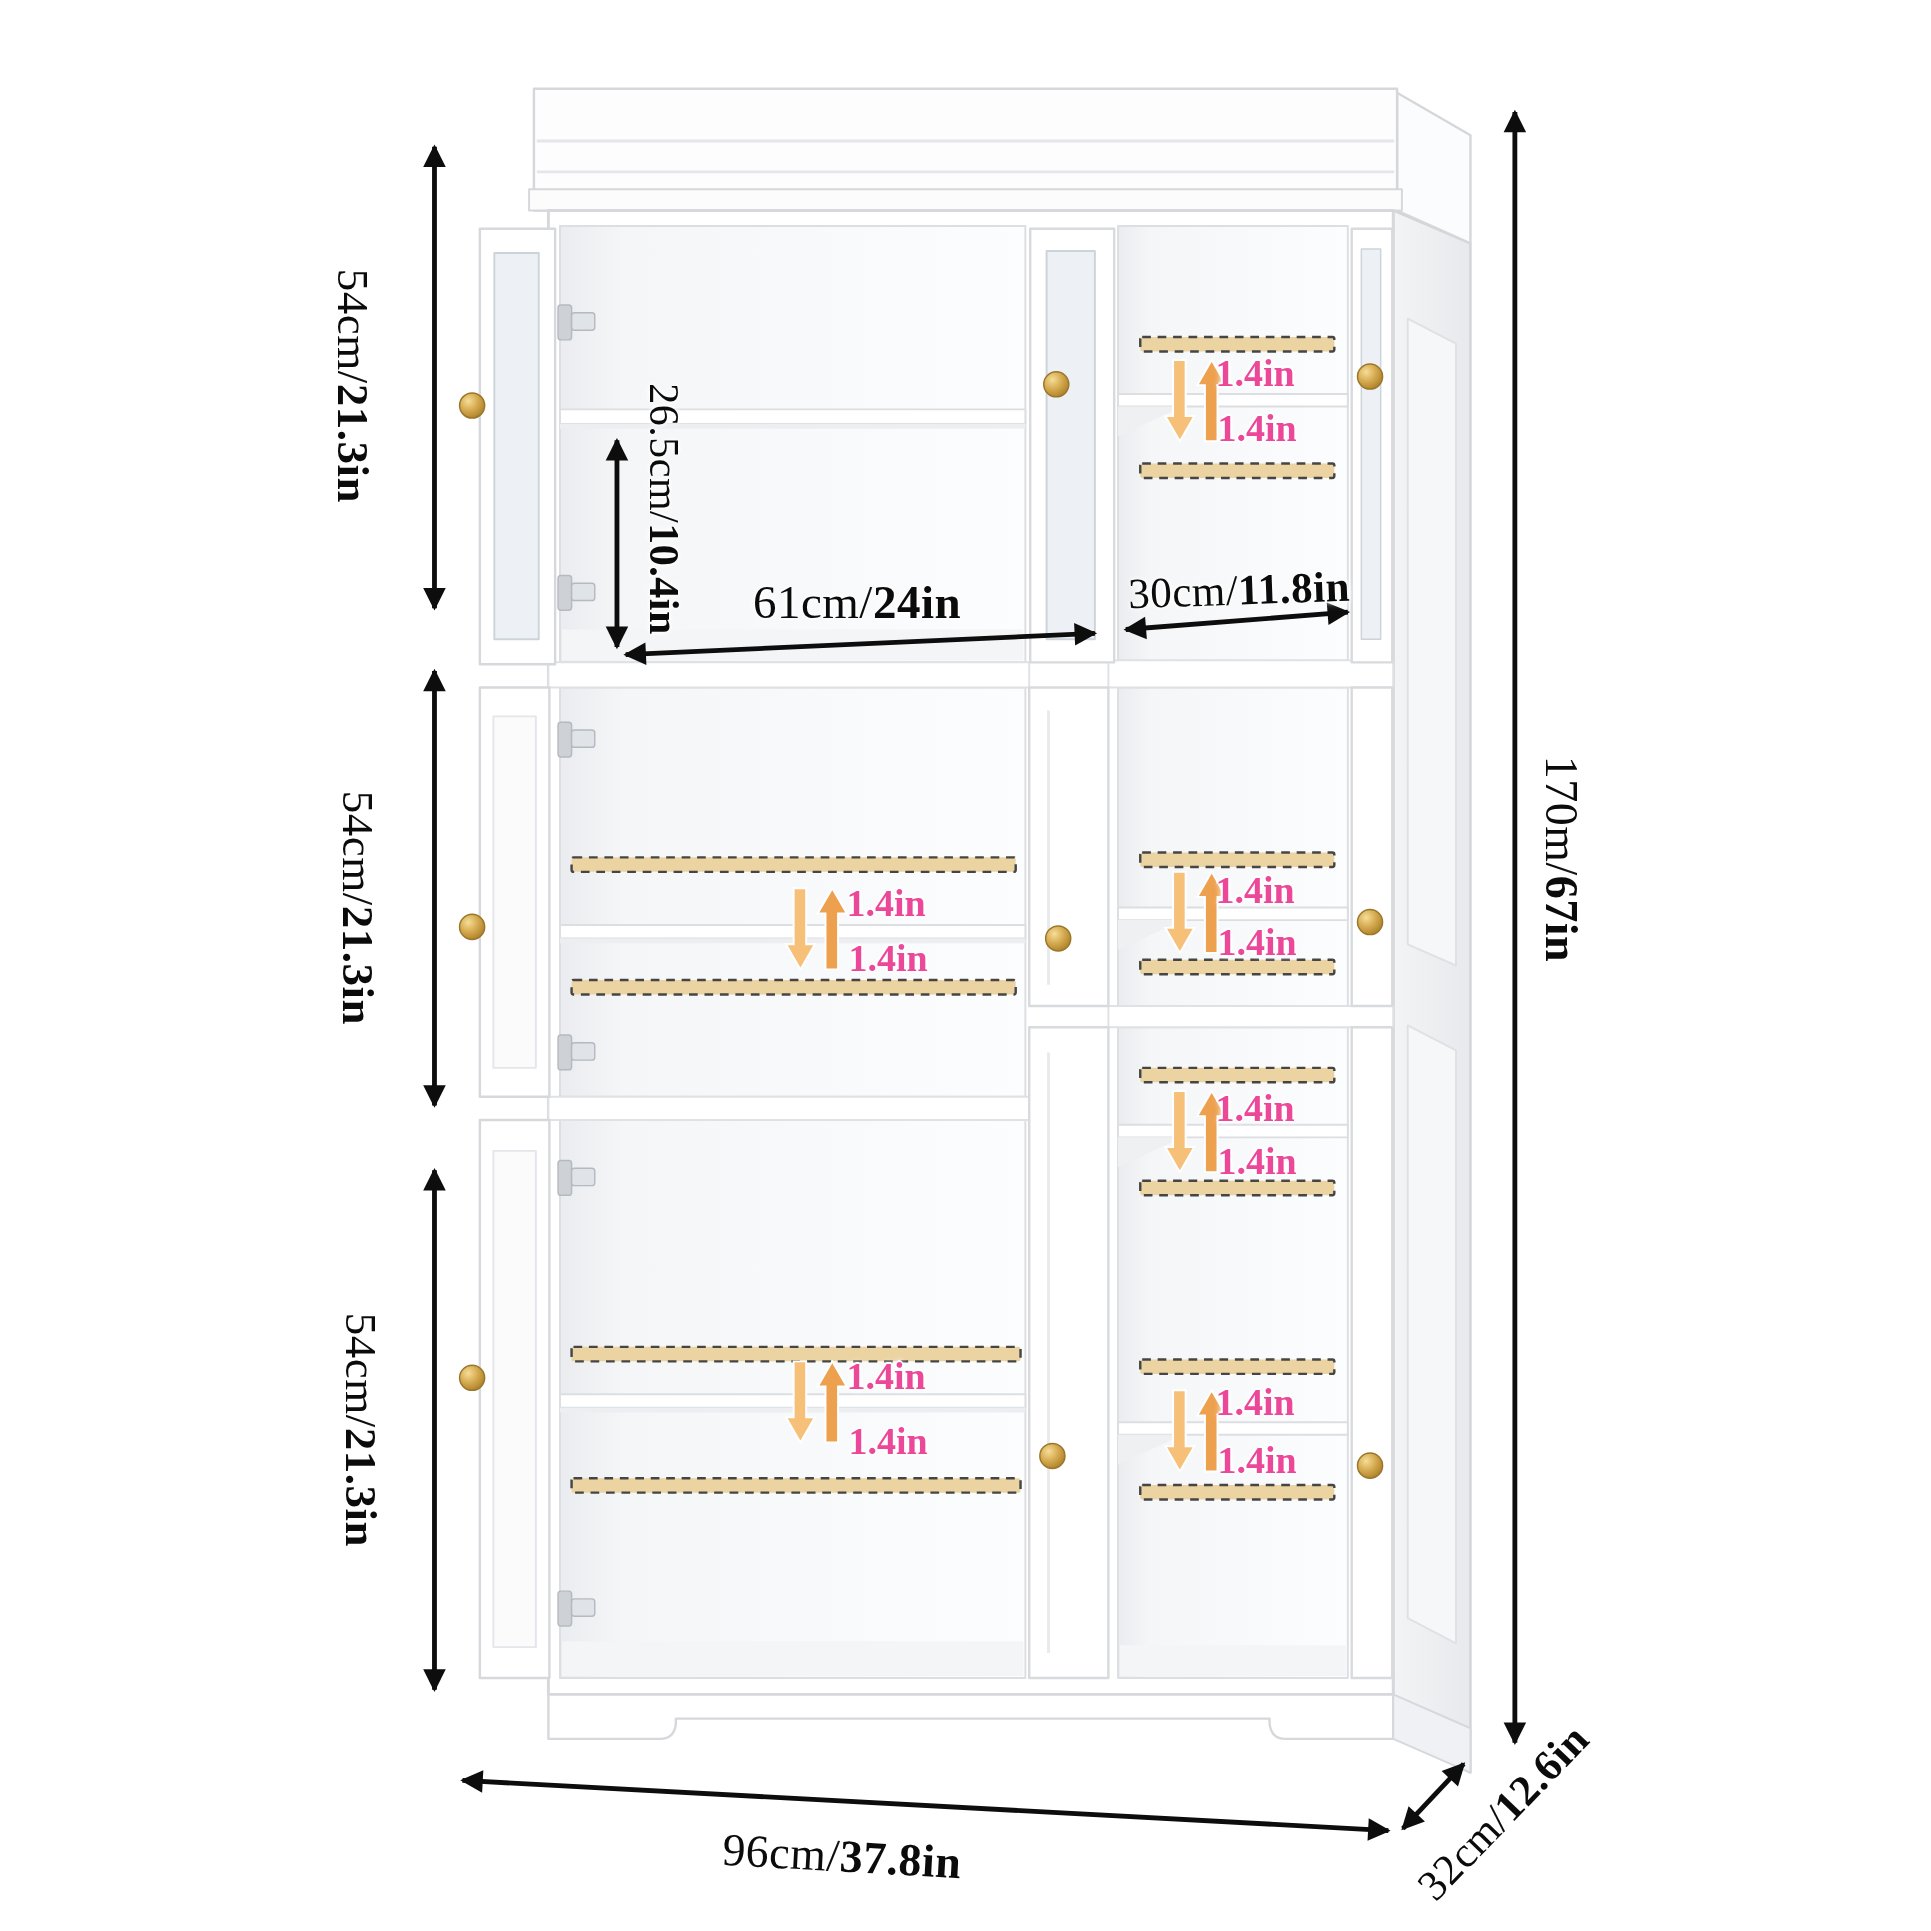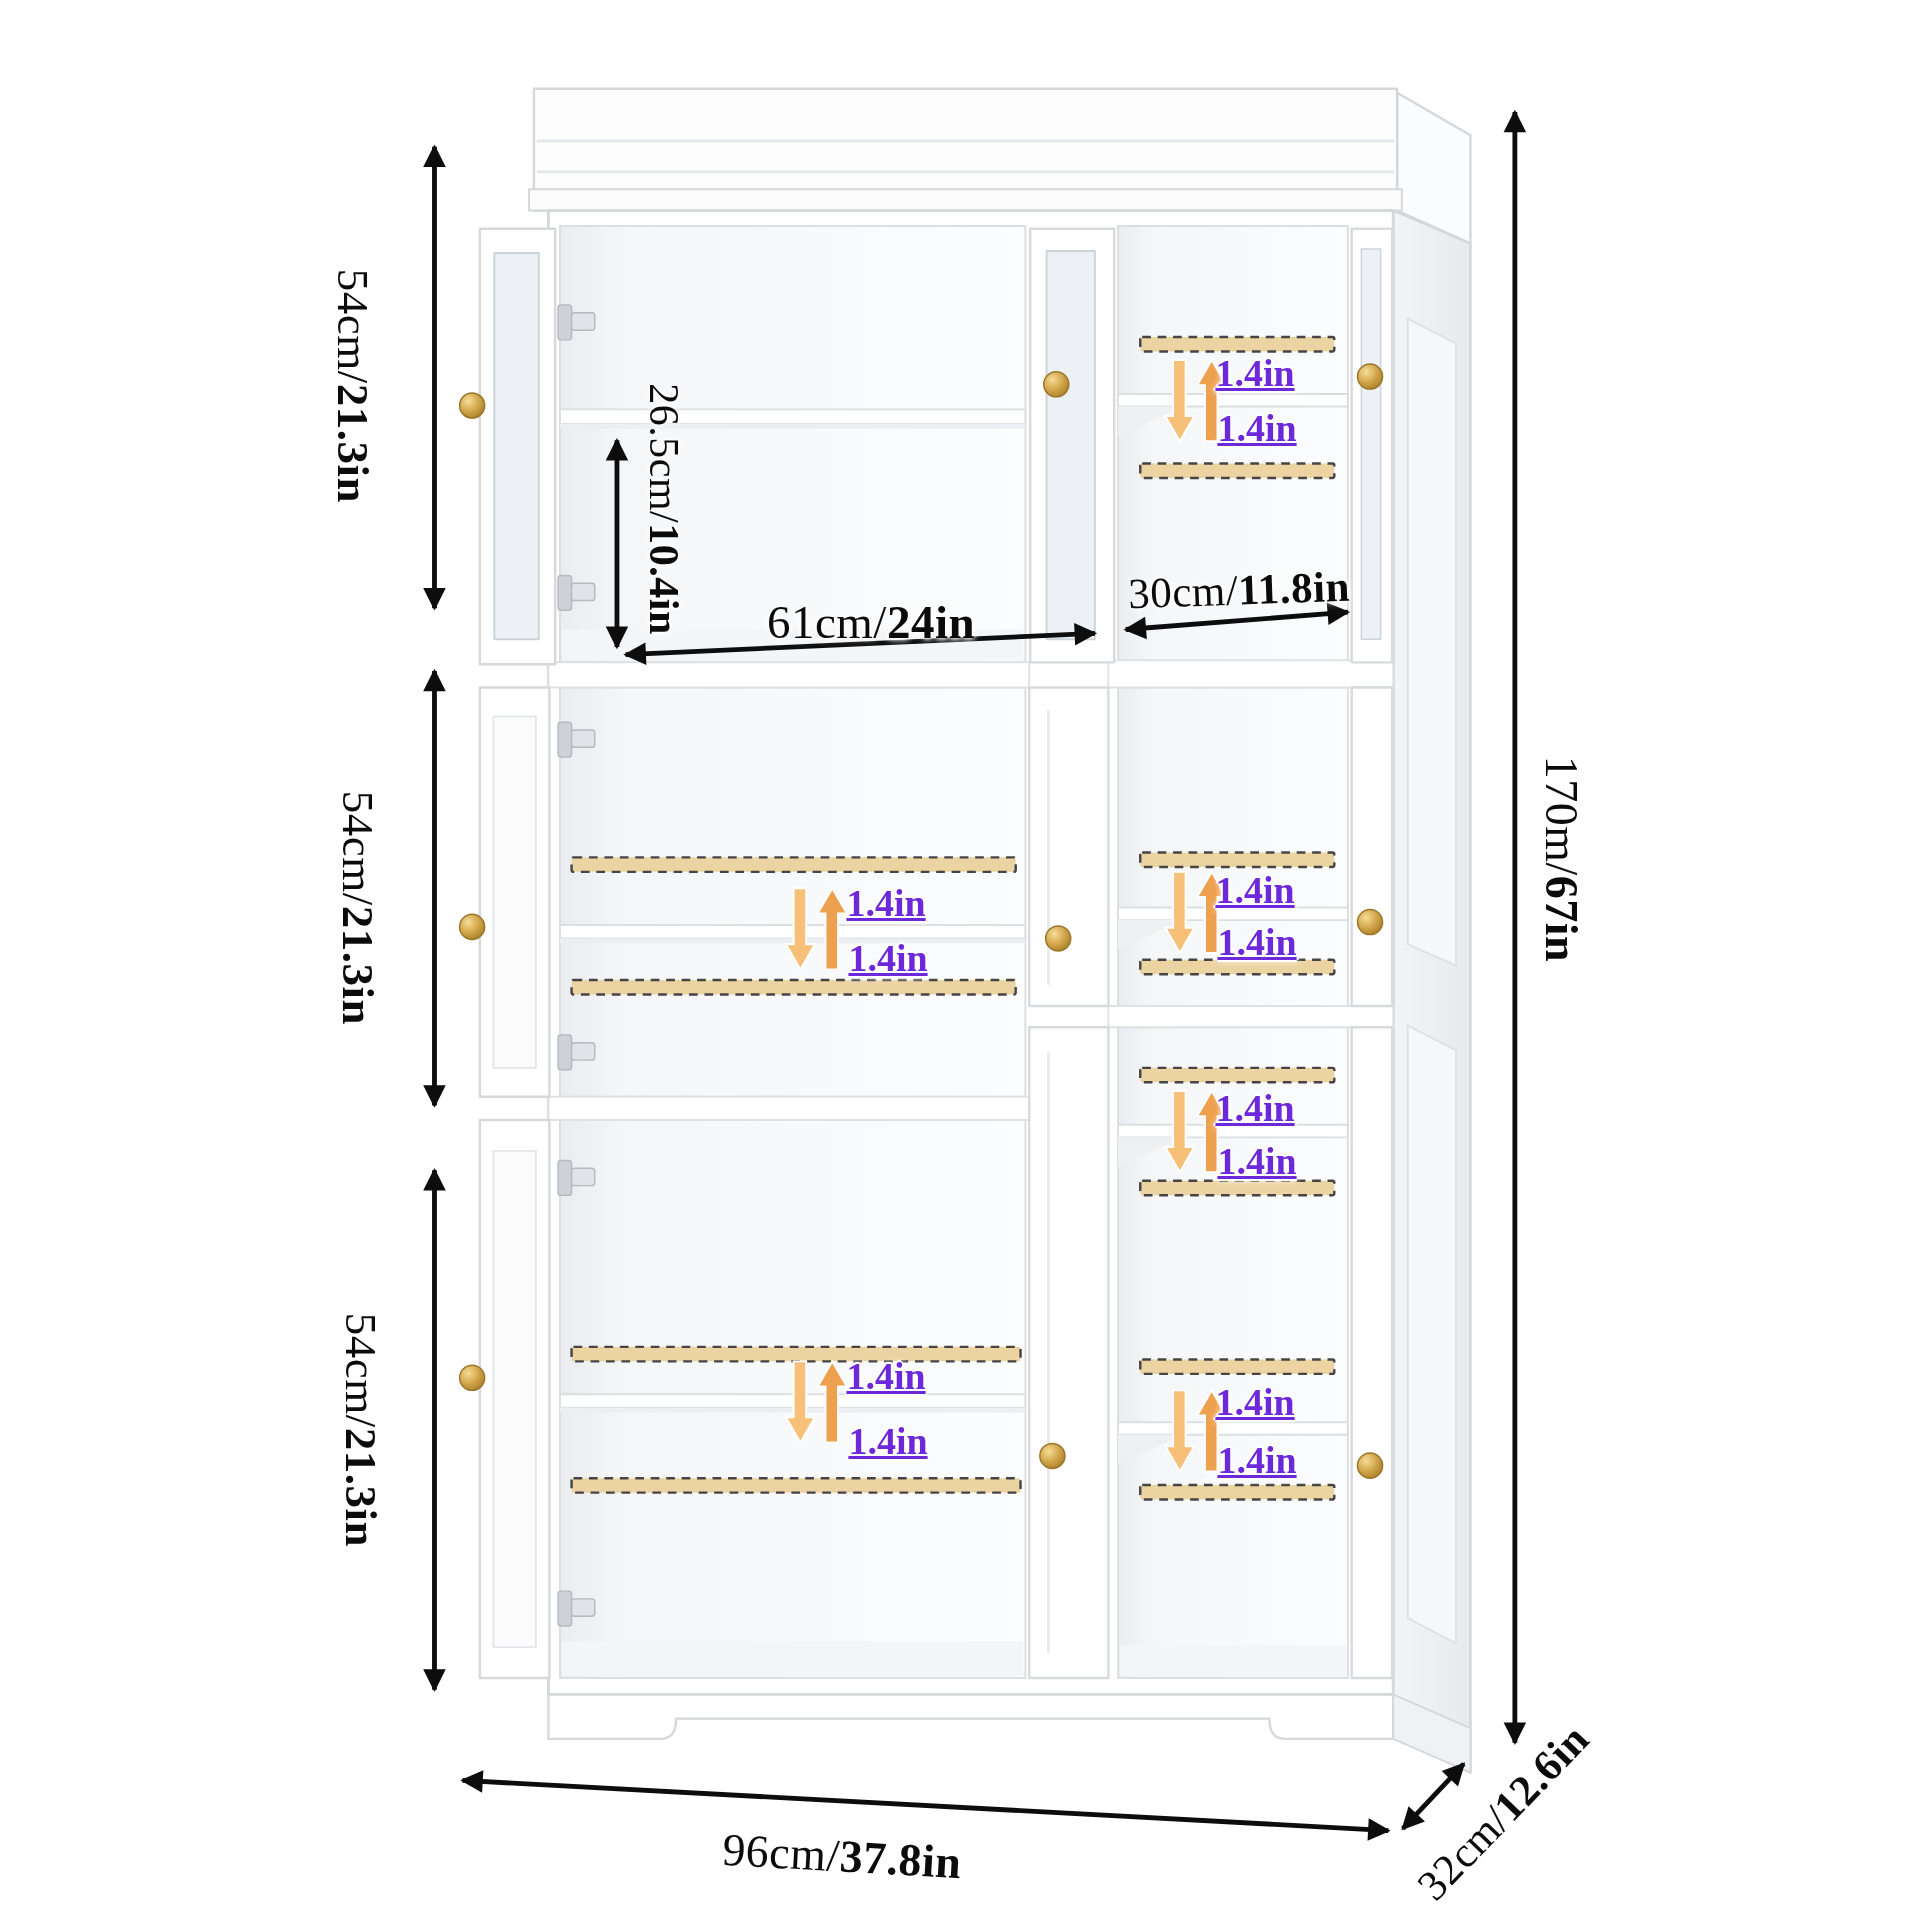--- a/index.html
+++ b/index.html
@@ -6,22 +6,22 @@
   #canvas{position:relative;width:1931px;height:1931px;background:#ffffff;overflow:hidden;
           font-family:"Liberation Serif",serif;}
   svg{position:absolute;left:0;top:0;}
   .dim{position:absolute;white-space:nowrap;color:#0b0b0b;font-size:45px;
        transform:translate(-50%,-50%);letter-spacing:0.5px;
        text-shadow:0 0 5.8px #fff,0 0 5.8px #fff,0 0 9.7px #fff;}
   .dim .met{font-weight:400;}
   .dim .imp{font-weight:700;}
   .r90{transform:translate(-50%,-50%) rotate(90deg);}
   .adj-label{position:absolute;transform:translate(-50%,-50%);white-space:nowrap;
-       font-size:38px;font-weight:700;color:#6d28d9;
-       text-shadow:-1.9px 0 0 #fff,1.9px 0 0 #fff,0 -1.9px 0 #fff,0 1.9px 0 #fff,0 0 7.7px #fff,0 0 7.7px #fff;text-decoration:underline;}
+       font-size:38px;font-weight:700;color:#ec4899;
+       text-shadow:-1.9px 0 0 #fff,1.9px 0 0 #fff,0 -1.9px 0 #fff,0 1.9px 0 #fff,0 0 7.7px #fff,0 0 7.7px #fff;}
 </style>
 </head>
 <body>
 
 <div id="canvas">
 
   <svg viewBox="0 0 2000 2000" width="1931" height="1931">
     <defs>
       <marker id="ah" viewBox="0 0 12 12" refX="10" refY="6" markerWidth="5.6" markerHeight="5.6" orient="auto-start-reverse">
           <path d="M1,1 L11,6 L1,11 z" fill="#0d0d0d"></path>
@@ -199,21 +199,21 @@
   </div>
   <div class="dim r90" style="left:358px;top:908px;">
     <span class="met">54cm/</span><span class="imp">21.3in</span>
   </div>
   <div class="dim r90" style="left:361px;top:1430px;">
     <span class="met">54cm/</span><span class="imp">21.3in</span>
   </div>
   <div class="dim r90" style="left:664px;top:509px;font-size:42px;">
     <span class="met">26.5cm/</span><span class="imp">10.4in</span>
   </div>
-  <div class="dim" style="left:857px;top:622px;font-size:47px;margin-left:14px;">
+  <div class="dim" style="left:857px;top:602px;font-size:47px;">
     <span class="met">61cm/</span><span class="imp">24in</span>
   </div>
   <div class="dim" style="left:1239px;top:590px;font-size:43px;transform:translate(-50%,-50%) rotate(-2deg);">
     <span class="met">30cm/</span><span class="imp">11.8in</span>
   </div>
   <div class="dim r90" style="left:1561px;top:859px;font-size:46px;">
     <span class="met">170m/</span><span class="imp">67in</span>
   </div>
   <div class="dim" style="left:842px;top:1856px;font-size:46px;transform:translate(-50%,-50%) rotate(3.2deg);">
     <span class="met">96cm/</span><span class="imp">37.8in</span>

